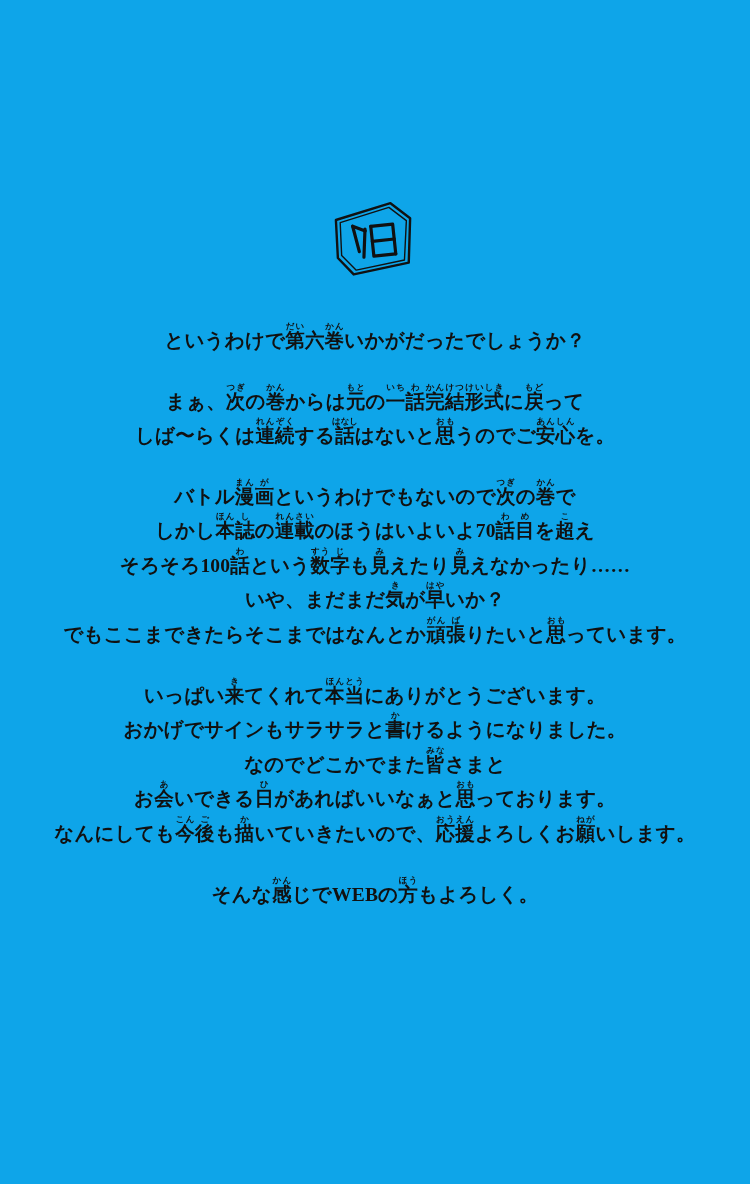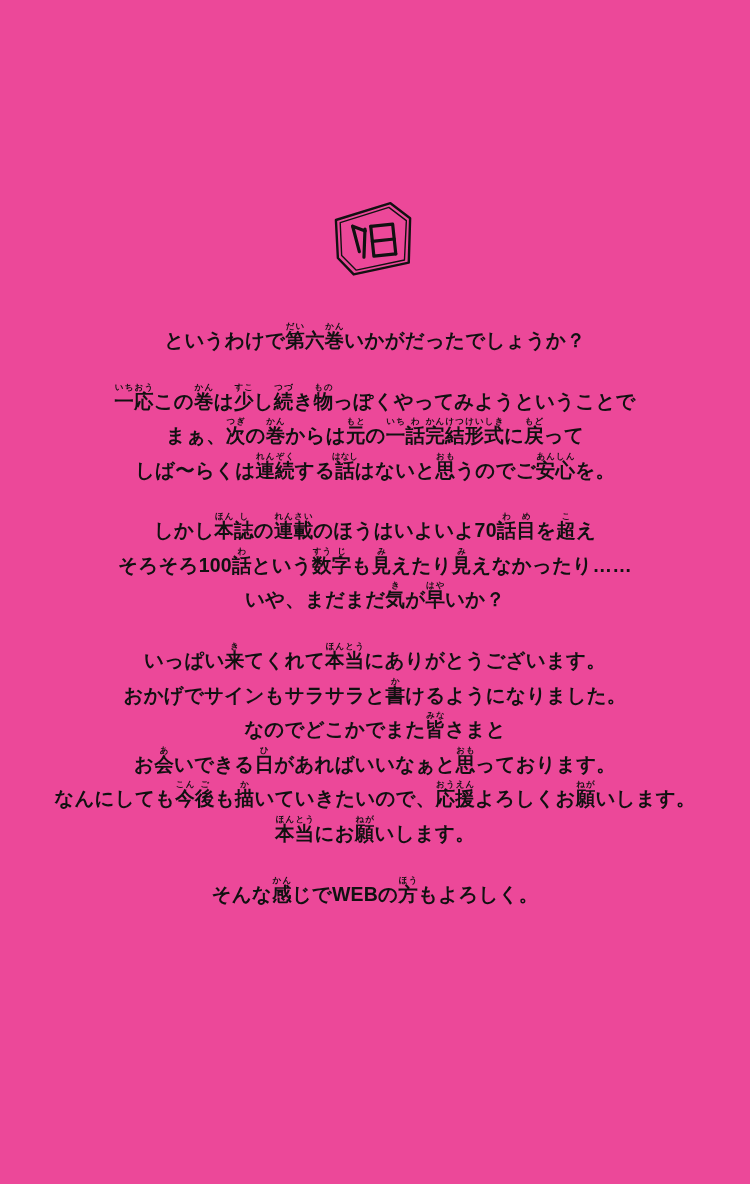--- a/index.html
+++ b/index.html
@@ -11,21 +11,22 @@
     width: 750px;
     height: 1184px;
     position: relative;
     font-family: "Liberation Sans", sans-serif;
     color: #000000;
     overflow: hidden;
   }
   .page {
     position: absolute;
     inset: 0;
-    background: #ec4899;
+    background: #0ea5e9;
+    font-family: Liberation Serif, serif;
   }
   
   .stamp {
     position: absolute;
     left: 50%;
     top: 200px;
     transform: translateX(-50%) rotate(-6deg);
     width: 86px;
     height: 76px;
   }
@@ -86,38 +87,38 @@
     </svg>
   </div>
 
   <div class="afterword">
 
     <p class="para">
       <span class="line">というわけで<ruby>第<rt>だい</rt></ruby>六<ruby>巻<rt>かん</rt></ruby>いかがだったでしょうか？</span>
     </p>
 
     <p class="para">
-      <span class="line"><ruby>一<rt>いち</rt></ruby><ruby>応<rt>おう</rt></ruby>この<ruby>巻<rt>かん</rt></ruby>は<ruby>少<rt>すこ</rt></ruby>し<ruby>続<rt>つづ</rt></ruby>き<ruby>物<rt>もの</rt></ruby>っぽくやってみようということで</span>
       <span class="line">まぁ、<ruby>次<rt>つぎ</rt></ruby>の<ruby>巻<rt>かん</rt></ruby>からは<ruby>元<rt>もと</rt></ruby>の<ruby>一<rt>いち</rt></ruby><ruby>話<rt>わ</rt></ruby><ruby>完<rt>かん</rt></ruby><ruby>結<rt>けつ</rt></ruby><ruby>形<rt>けい</rt></ruby><ruby>式<rt>しき</rt></ruby>に<ruby>戻<rt>もど</rt></ruby>って</span>
       <span class="line">しば〜らくは<ruby>連<rt>れん</rt></ruby><ruby>続<rt>ぞく</rt></ruby>する<ruby>話<rt>はなし</rt></ruby>はないと<ruby>思<rt>おも</rt></ruby>うのでご<ruby>安<rt>あん</rt></ruby><ruby>心<rt>しん</rt></ruby>を。</span>
     </p>
 
     <p class="para">
+      <span class="line">バトル<ruby>漫<rt>まん</rt></ruby><ruby>画<rt>が</rt></ruby>というわけでもないので<ruby>次<rt>つぎ</rt></ruby>の<ruby>巻<rt>かん</rt></ruby>で</span>
       <span class="line">しかし<ruby>本<rt>ほん</rt></ruby><ruby>誌<rt>し</rt></ruby>の<ruby>連<rt>れん</rt></ruby><ruby>載<rt>さい</rt></ruby>のほうはいよいよ70<ruby>話<rt>わ</rt></ruby><ruby>目<rt>め</rt></ruby>を<ruby>超<rt>こ</rt></ruby>え</span>
       <span class="line">そろそろ100<ruby>話<rt>わ</rt></ruby>という<ruby>数<rt>すう</rt></ruby><ruby>字<rt>じ</rt></ruby>も<ruby>見<rt>み</rt></ruby>えたり<ruby>見<rt>み</rt></ruby>えなかったり……</span>
       <span class="line">いや、まだまだ<ruby>気<rt>き</rt></ruby>が<ruby>早<rt>はや</rt></ruby>いか？</span>
+      <span class="line">でもここまできたらそこまではなんとか<ruby>頑<rt>がん</rt></ruby><ruby>張<rt>ば</rt></ruby>りたいと<ruby>思<rt>おも</rt></ruby>っています。</span>
     </p>
 
     <p class="para">
       <span class="line">いっぱい<ruby>来<rt>き</rt></ruby>てくれて<ruby>本<rt>ほん</rt></ruby><ruby>当<rt>とう</rt></ruby>にありがとうございます。</span>
       <span class="line">おかげでサインもサラサラと<ruby>書<rt>か</rt></ruby>けるようになりました。</span>
       <span class="line">なのでどこかでまた<ruby>皆<rt>みな</rt></ruby>さまと</span>
       <span class="line">お<ruby>会<rt>あ</rt></ruby>いできる<ruby>日<rt>ひ</rt></ruby>があればいいなぁと<ruby>思<rt>おも</rt></ruby>っております。</span>
       <span class="line">なんにしても<ruby>今<rt>こん</rt></ruby><ruby>後<rt>ご</rt></ruby>も<ruby>描<rt>か</rt></ruby>いていきたいので、<ruby>応<rt>おう</rt></ruby><ruby>援<rt>えん</rt></ruby>よろしくお<ruby>願<rt>ねが</rt></ruby>いします。</span>
-      <span class="line"><ruby>本<rt>ほん</rt></ruby><ruby>当<rt>とう</rt></ruby>にお<ruby>願<rt>ねが</rt></ruby>いします。</span>
     </p>
 
     <p class="para">
       <span class="line">そんな<ruby>感<rt>かん</rt></ruby>じでWEBの<ruby>方<rt>ほう</rt></ruby>もよろしく。</span>
 
     </p>
 
   </div>
 </div>
 

